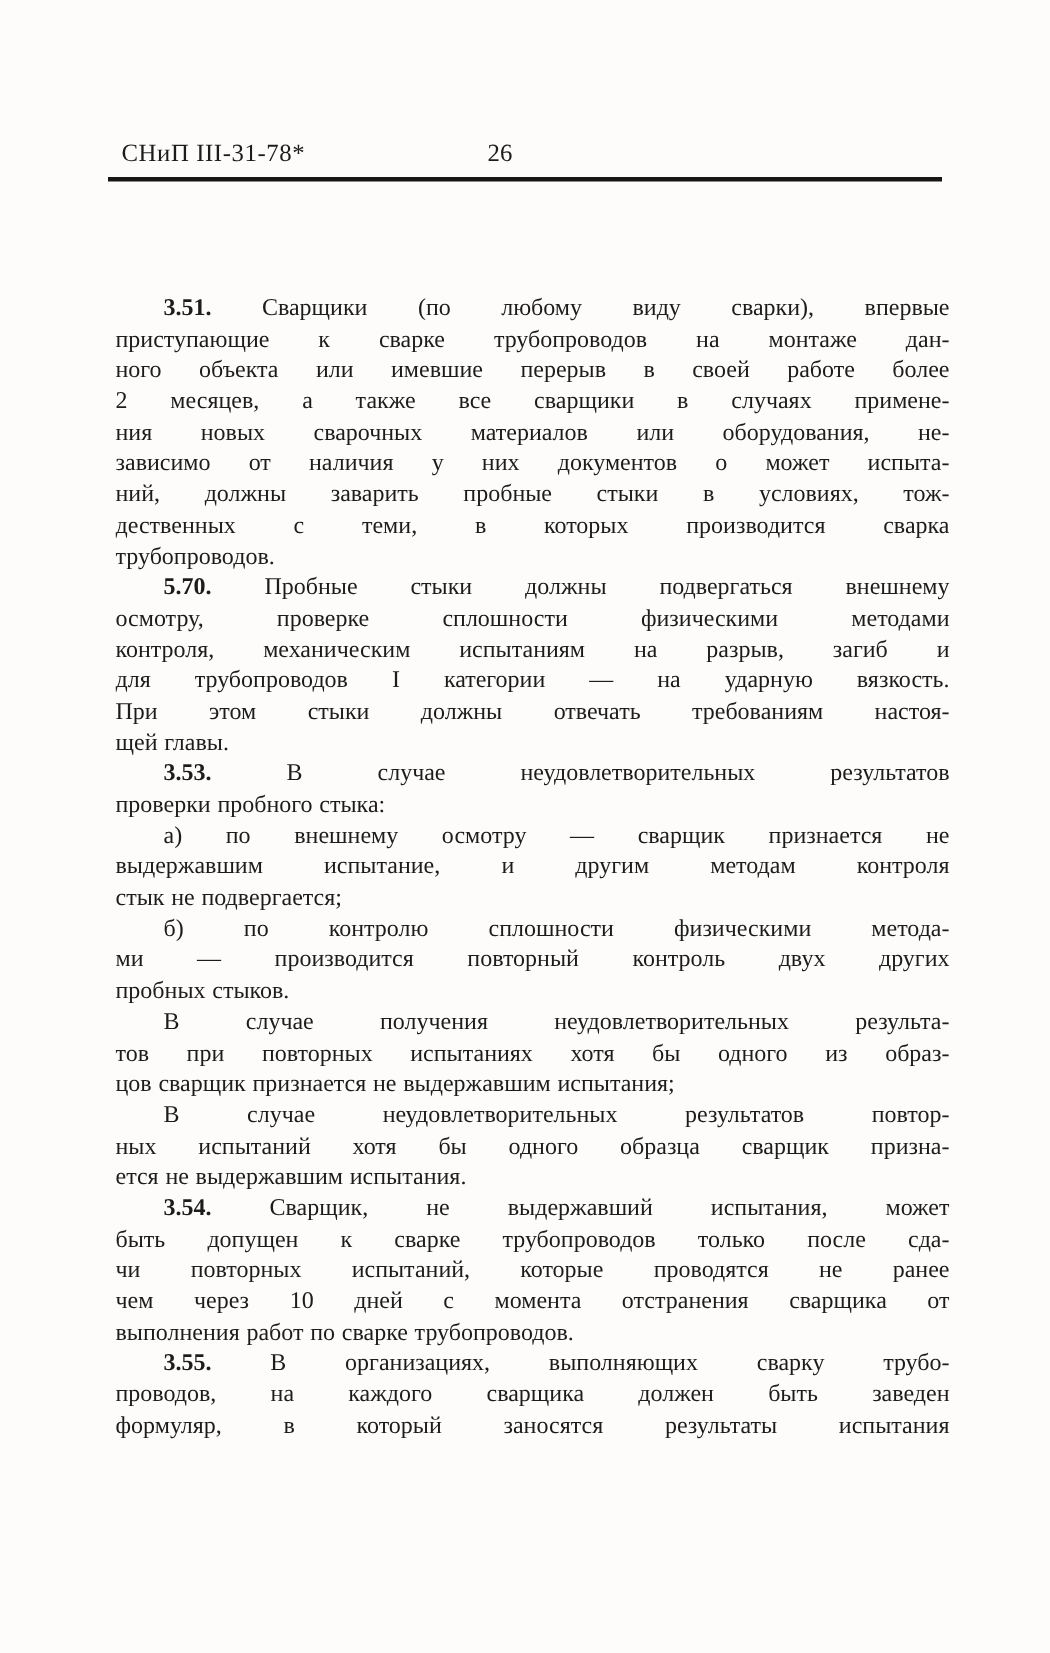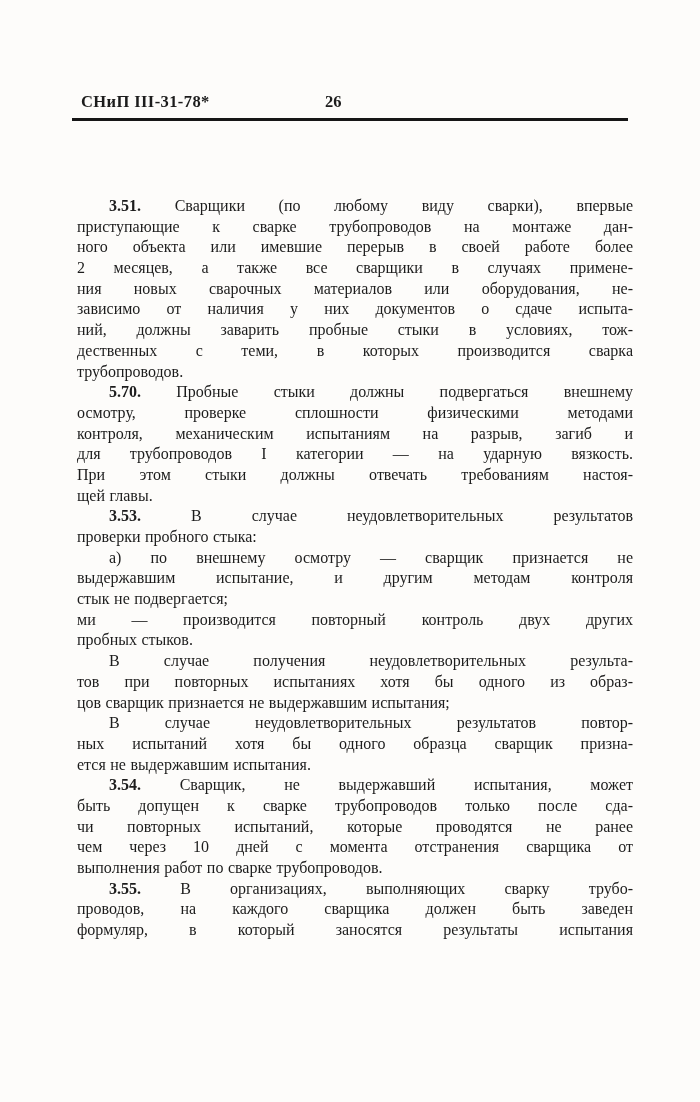--- a/index.html
+++ b/index.html
@@ -16,21 +16,21 @@
     font-family: "Liberation Serif", serif;
     overflow: hidden;
   }
   .header-row {
     position: absolute;
     left: 81px;
     top: 92px;
     width: 552px;
     height: 24px;
     font-size: 16.5px;
-    font-weight: bold;
+    font-weight: normal;
   }
   .doc-code {
     position: absolute;
     left: 0;
     top: 0;
     letter-spacing: 0.4px;
     white-space: nowrap;
   }
   .page-num {
     position: absolute;
@@ -76,21 +76,21 @@
     <span class="page-num">26</span>
   </div>
   <div class="rule"></div>
   <main class="text-block">
       <div class="paragraph">
         <div class="line first"><b class="clause">3.51.</b> Сварщики (по любому виду сварки), впервые</div>
         <div class="line">приступающие к сварке трубопроводов на монтаже дан-</div>
         <div class="line">ного объекта или имевшие перерыв в своей работе более</div>
         <div class="line">2 месяцев, а также все сварщики в случаях примене-</div>
         <div class="line">ния новых сварочных материалов или оборудования, не-</div>
-        <div class="line">зависимо от наличия у них документов о сдаче испыта-</div>
+        <div class="line">зависимо от наличия у них документов о может испыта-</div>
         <div class="line">ний, должны заварить пробные стыки в условиях, тож-</div>
         <div class="line">дественных с теми, в которых производится сварка</div>
         <div class="line end">трубопроводов.</div>
       </div>
       <div class="paragraph">
         <div class="line first"><b class="clause">5.70.</b> Пробные стыки должны подвергаться внешнему</div>
         <div class="line">осмотру, проверке сплошности физическими методами</div>
         <div class="line">контроля, механическим испытаниям на разрыв, загиб и</div>
         <div class="line">для трубопроводов I категории — на ударную вязкость.</div>
         <div class="line">При этом стыки должны отвечать требованиям настоя-</div>
@@ -99,20 +99,21 @@
       <div class="paragraph">
         <div class="line first"><b class="clause">3.53.</b> В случае неудовлетворительных результатов</div>
         <div class="line end">проверки пробного стыка:</div>
       </div>
       <div class="paragraph">
         <div class="line first">а) по внешнему осмотру — сварщик признается не</div>
         <div class="line">выдержавшим испытание, и другим методам контроля</div>
         <div class="line end">стык не подвергается;</div>
       </div>
       <div class="paragraph">
+        <div class="line first">б) по контролю сплошности физическими метода-</div>
         <div class="line">ми — производится повторный контроль двух других</div>
         <div class="line end">пробных стыков.</div>
       </div>
       <div class="paragraph">
         <div class="line first">В случае получения неудовлетворительных результа-</div>
         <div class="line">тов при повторных испытаниях хотя бы одного из образ-</div>
         <div class="line end">цов сварщик признается не выдержавшим испытания;</div>
       </div>
       <div class="paragraph">
         <div class="line first">В случае неудовлетворительных результатов повтор-</div>

